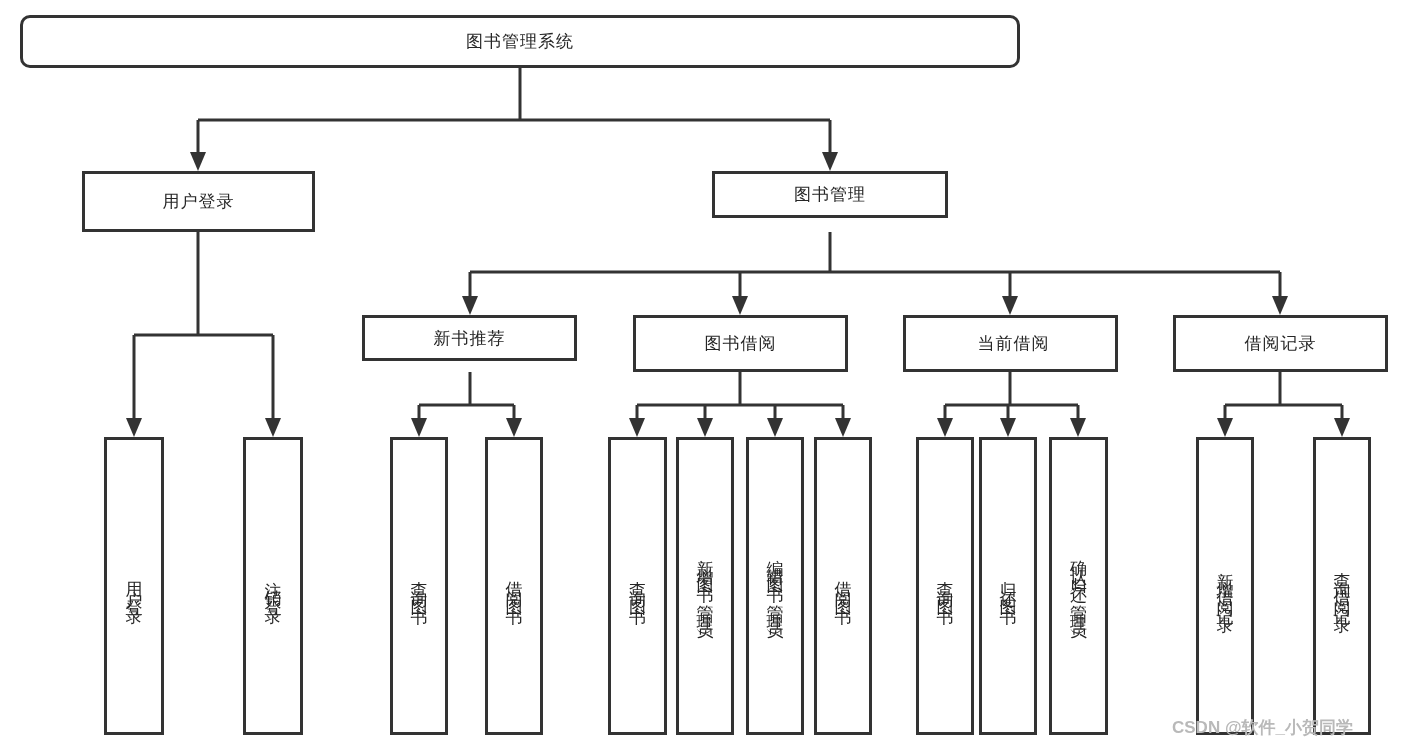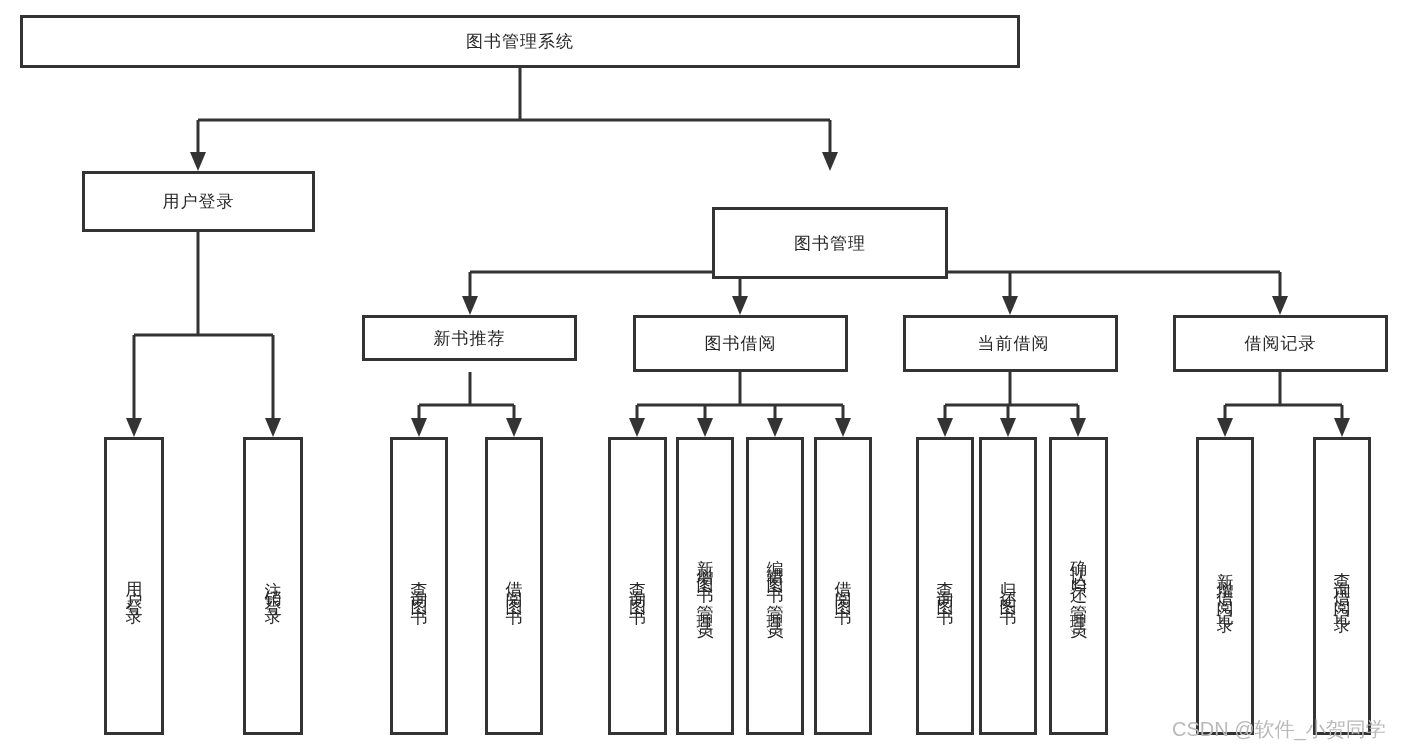--- a/index.html
+++ b/index.html
@@ -41,23 +41,24 @@
   .leaf span {
     writing-mode: vertical-rl;
     text-orientation: mixed;
     letter-spacing: 9px;
     line-height: 1;
     font-size: 17px;
   }
   .watermark {
     position: absolute;
     color: var(--watermark);
-    font-size: 20px;
+    font-size: 17px;
     white-space: nowrap;
     z-index: 5;
+    font-weight: bold;
   }
 </style>
 </head>
 <body>
 
 <div class="stage">
 
   <svg class="connector-layer" viewBox="0 0 1405 747" xmlns="http://www.w3.org/2000/svg" aria-hidden="true">
     <g stroke="currentColor" stroke-width="3" fill="none">
 
@@ -117,24 +118,24 @@
       <polygon points="767,418 783,418 775,437"></polygon>
       <polygon points="835,418 851,418 843,437"></polygon>
       <polygon points="937,418 953,418 945,437"></polygon>
       <polygon points="1000,418 1016,418 1008,437"></polygon>
       <polygon points="1070,418 1086,418 1078,437"></polygon>
       <polygon points="1217,418 1233,418 1225,437"></polygon>
       <polygon points="1334,418 1350,418 1342,437"></polygon>
     </g>
   </svg>
 
-  <div class="node" style="left:20px; top:15px; width:1000px; height:53px;">图书管理系统</div>
+  <div class="node" style="left:20px; top:15px; width:1000px; height:53px;border-radius:10px;">图书管理系统</div>
 
   <div class="node" style="left:82px; top:171px; width:233px; height:61px;">用户登录</div>
-  <div class="node" style="left:712px; top:171px; width:236px; height:72px;margin-top:36px;">图书管理</div>
+  <div class="node" style="left:712px; top:171px; width:236px; height:47px;">图书管理</div>
 
   <div class="node" style="left:362px; top:315px; width:215px; height:46px;">新书推荐</div>
   <div class="node" style="left:633px; top:315px; width:215px; height:57px;">图书借阅</div>
   <div class="node" style="left:903px; top:315px; width:215px; height:57px;padding-left:6px;">当前借阅</div>
   <div class="node" style="left:1173px; top:315px; width:215px; height:57px;">借阅记录</div>
 
   <div class="node leaf" style="left:104px; top:437px; width:60px; height:298px;">
     <span>用户登录</span>
   </div>
   <div class="node leaf" style="left:243px; top:437px; width:60px; height:298px;">

